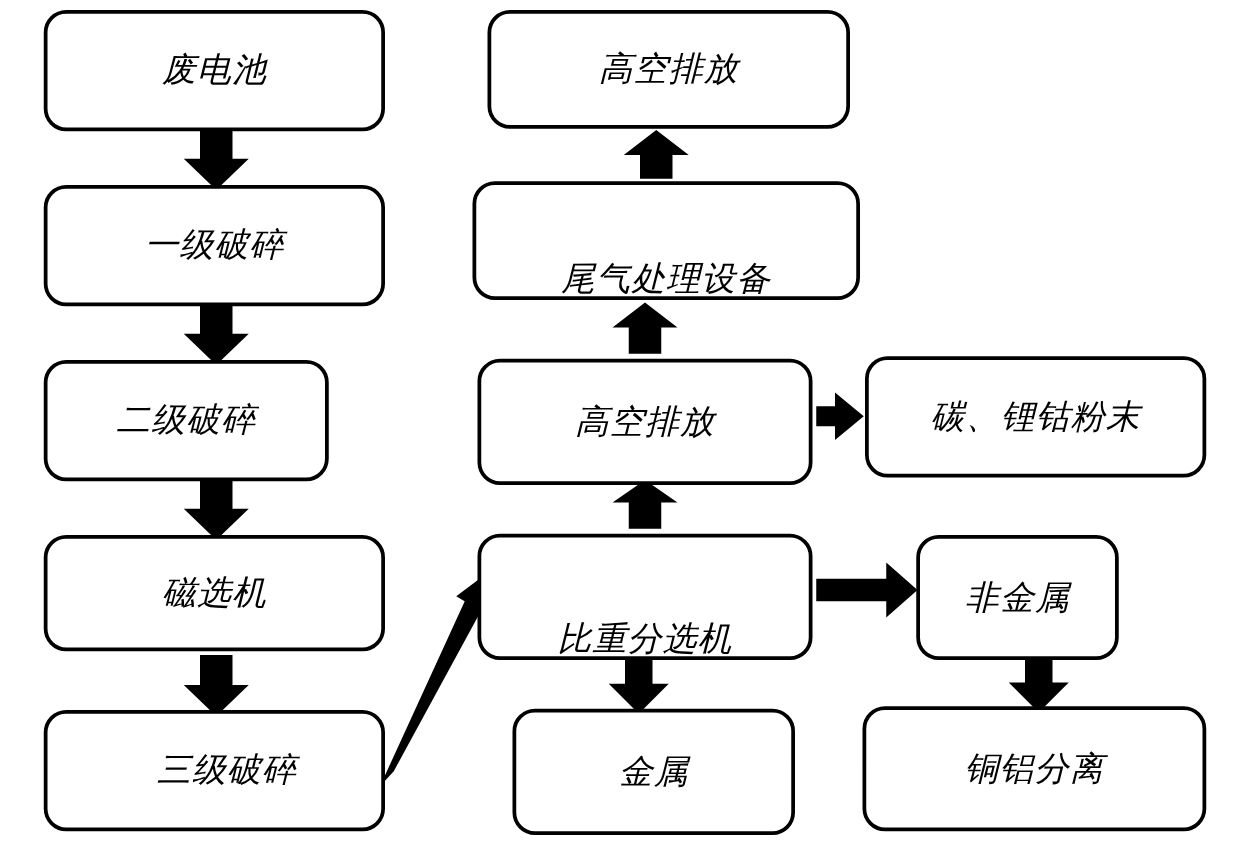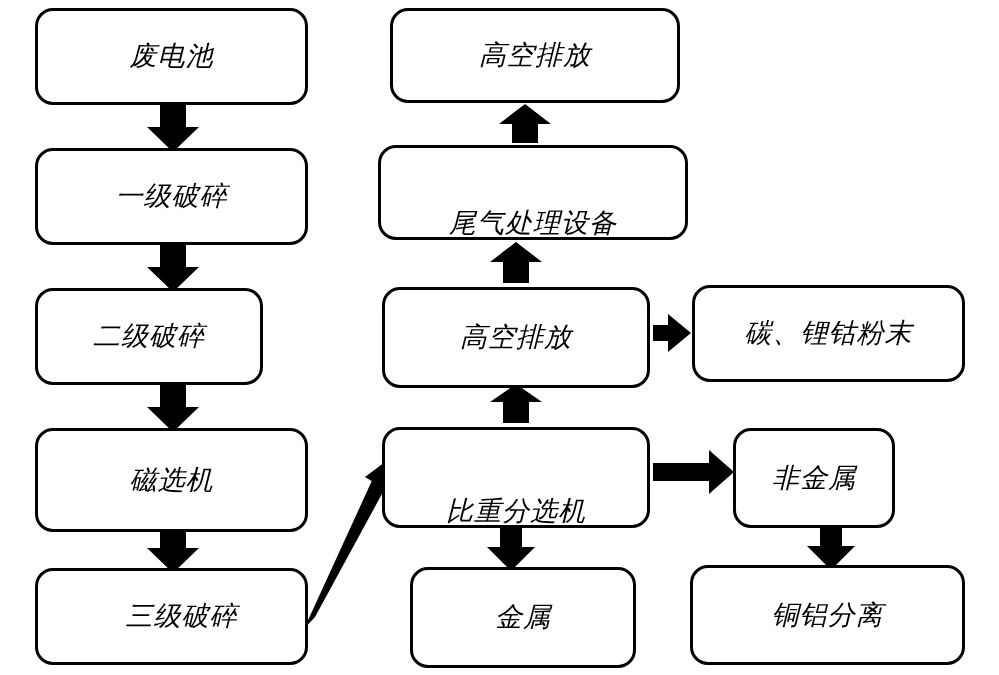--- a/index.html
+++ b/index.html
@@ -87,21 +87,21 @@
   <div id="node-layer">
       <div class="node" style="left: 35px; top: 8px; width: 273px; height: 97px;">
         <span class="node-label">废电池</span>
       </div>
       <div class="node" style="left: 35px; top: 148px; width: 273px; height: 97px;">
         <span class="node-label">一级破碎</span>
       </div>
       <div class="node" style="left: 35px; top: 288px; width: 228px; height: 97px;">
         <span class="node-label">二级破碎</span>
       </div>
-      <div class="node" style="left: 35px; top: 428px; width: 273px; height: 104px;">
+      <div class="node" style="left: 35px; top: 428px; width: 273px; height: 93px;">
         <span class="node-label">磁选机</span>
       </div>
       <div class="node" style="left: 35px; top: 568px; width: 273px; height: 97px; padding-left: 20px;">
         <span class="node-label">三级破碎</span>
       </div>
       <div class="node" style="left: 390px; top: 8px; width: 290px; height: 95px;">
         <span class="node-label">高空排放</span>
       </div>
       <div class="node" style="left: 378px; top: 145px; width: 310px; height: 95px; align-items: flex-end;">
         <span class="node-label">尾气处理设备</span>

